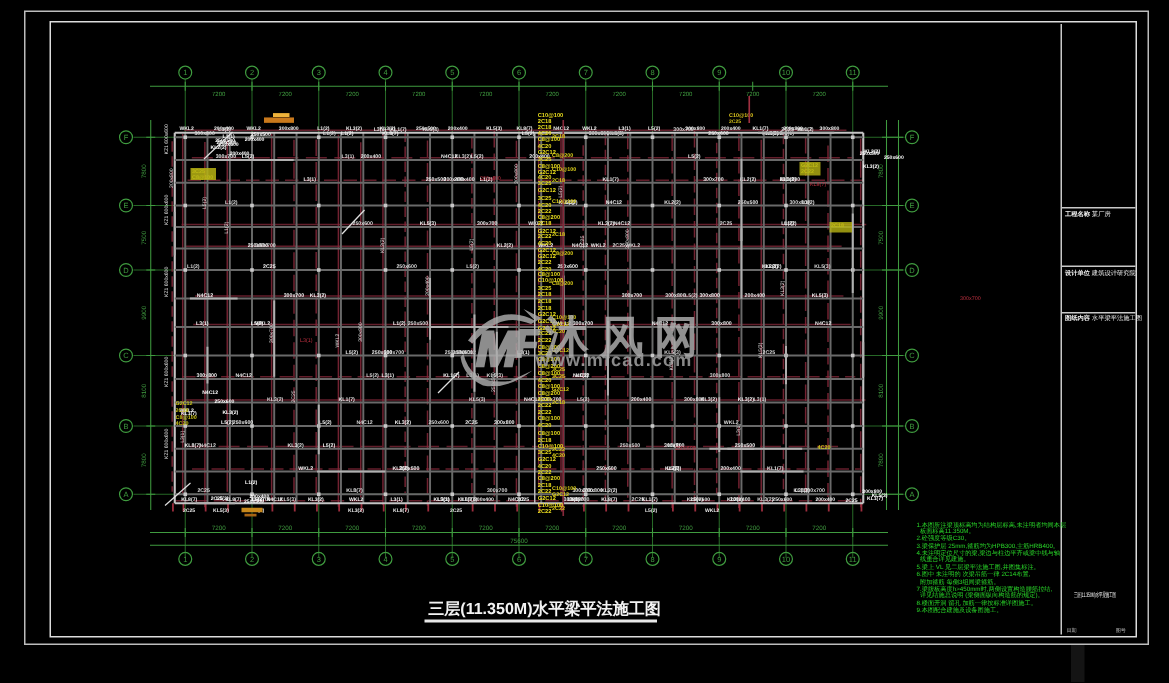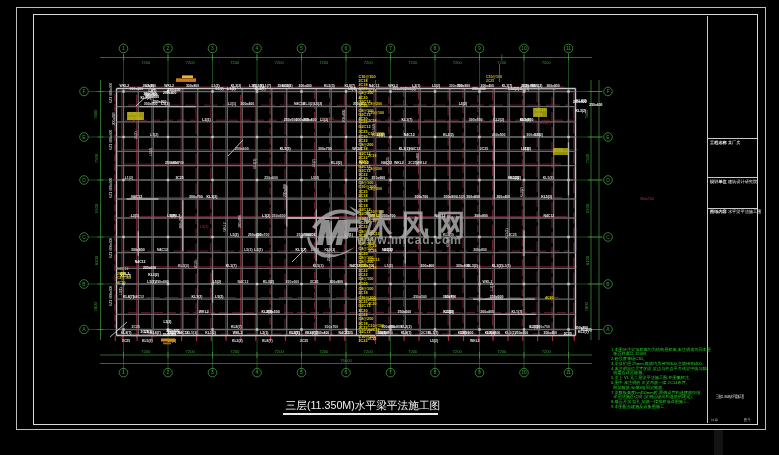--- a/index.html
+++ b/index.html
@@ -880,18 +880,18 @@
 <path d="M 309 236 Q 314 257 340 254 L 355 247 Q 338 260 322 257 Q 309 251 307 238 z"></path>
 </g>
 <text x="331" y="244" font-size="33" font-style="italic" font-weight="bold" fill="#adadad" stroke="#adadad" stroke-width="1.8" text-anchor="middle">M</text>
 <text x="351" y="238" font-size="26" font-style="italic" font-weight="bold" fill="#adadad" stroke="#adadad" stroke-width="1.4" text-anchor="middle">F</text>
 
 <text x="363" y="234.5" font-size="29.5" font-weight="bold" fill="#b0b0b0" letter-spacing="7">沐风网</text>
 
 <text x="357" y="244" font-size="12" font-weight="bold" fill="#a8a8a8" letter-spacing="0.8">www.mfcad.com</text>
 </svg>
 
-<div class="abs" style="left:285.5px;top:399px;font-size:10.7px;font-weight:normal;color:#f2f2f2;letter-spacing:0px;">三层(11.350M)水平梁平法施工图</div>
+<div class="abs" style="left:285.5px;top:399px;font-size:10.7px;font-weight:bold;color:#f2f2f2;letter-spacing:0px;">三层(11.350M)水平梁平法施工图</div>
 
 <div class="abs" style="left:283px;top:413.2px;width:155px;height:1.5px;background:#e8e8e8;"></div>
 
 <div class="abs" style="left:714px;top:430px;width:9px;height:25px;background:#141414;"></div>
 </div>
 
 </body></html>

